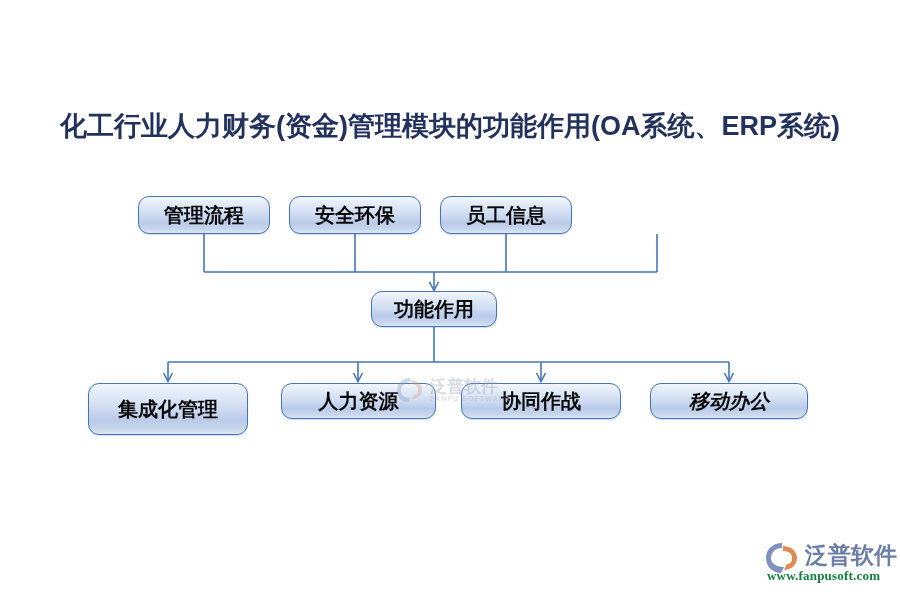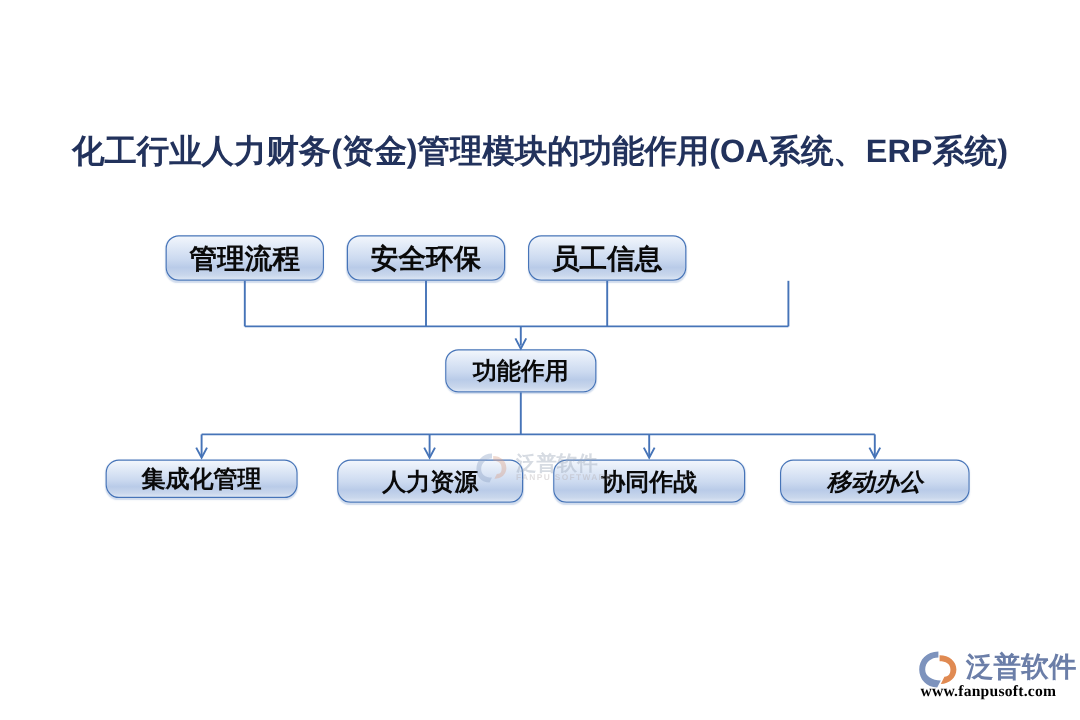--- a/index.html
+++ b/index.html
@@ -49,21 +49,21 @@
         #dde6f4 100%);
     box-shadow: 0 1px 1px rgba(70,116,184,0.25);
     display: flex;
     align-items: center;
     justify-content: center;
     color: #0a0a0a;
     font-weight: 700;
     white-space: nowrap;
     font-family: "Liberation Sans", "DejaVu Sans", sans-serif;
   }
-  .node.top    { font-size: 23px; }
+  .node.top    { font-size: 20px; }
   .node.center { font-size: 20px; }
   .node.bottom { font-size: 20px; }
 
   
   #connectors {
     position: absolute;
     left: 0;
     top: 0;
     width: 900px;
     height: 600px;
@@ -133,21 +133,21 @@
     white-space: nowrap;
     letter-spacing: 0px;
     font-family: "Liberation Sans", "DejaVu Sans", sans-serif;
   }
   #brand-logo .logo-url {
     position: absolute;
     left: 2px;
     top: 28px;
     font-size: 13px;
     font-weight: 700;
-    color: #000000;
+    color: #15803d;
     letter-spacing: 0.2px;
     white-space: nowrap;
     font-family: "Liberation Serif", "DejaVu Serif", serif;
   }
 </style>
 </head>
 <body>
 
 <div id="page">
 
@@ -191,21 +191,21 @@
     <span>安全环保</span>
   </div>
   <div class="node top" style="left:440px; top:196px; width:132px; height:38px;">
     <span>员工信息</span>
   </div>
 
   <div class="node center" style="left:371px; top:291px; width:126px; height:36px;">
     <span>功能作用</span>
   </div>
 
-  <div class="node bottom" style="left:88px; top:383px; width:160px; height:32px;">
+  <div class="node bottom" style="left:88px; top:383px; width:160px; height:52px;">
     <span>集成化管理</span>
   </div>
   <div class="node bottom" style="left:281px; top:383px; width:155px; height:36px;">
     <span>人力资源</span>
   </div>
   <div class="node bottom" style="left:461px; top:383px; width:160px; height:36px;">
     <span>协同作战</span>
   </div>
   <div class="node bottom" style="left:650px; top:383px; width:158px; height:36px;font-style:italic;">
     <span>移动办公</span>

